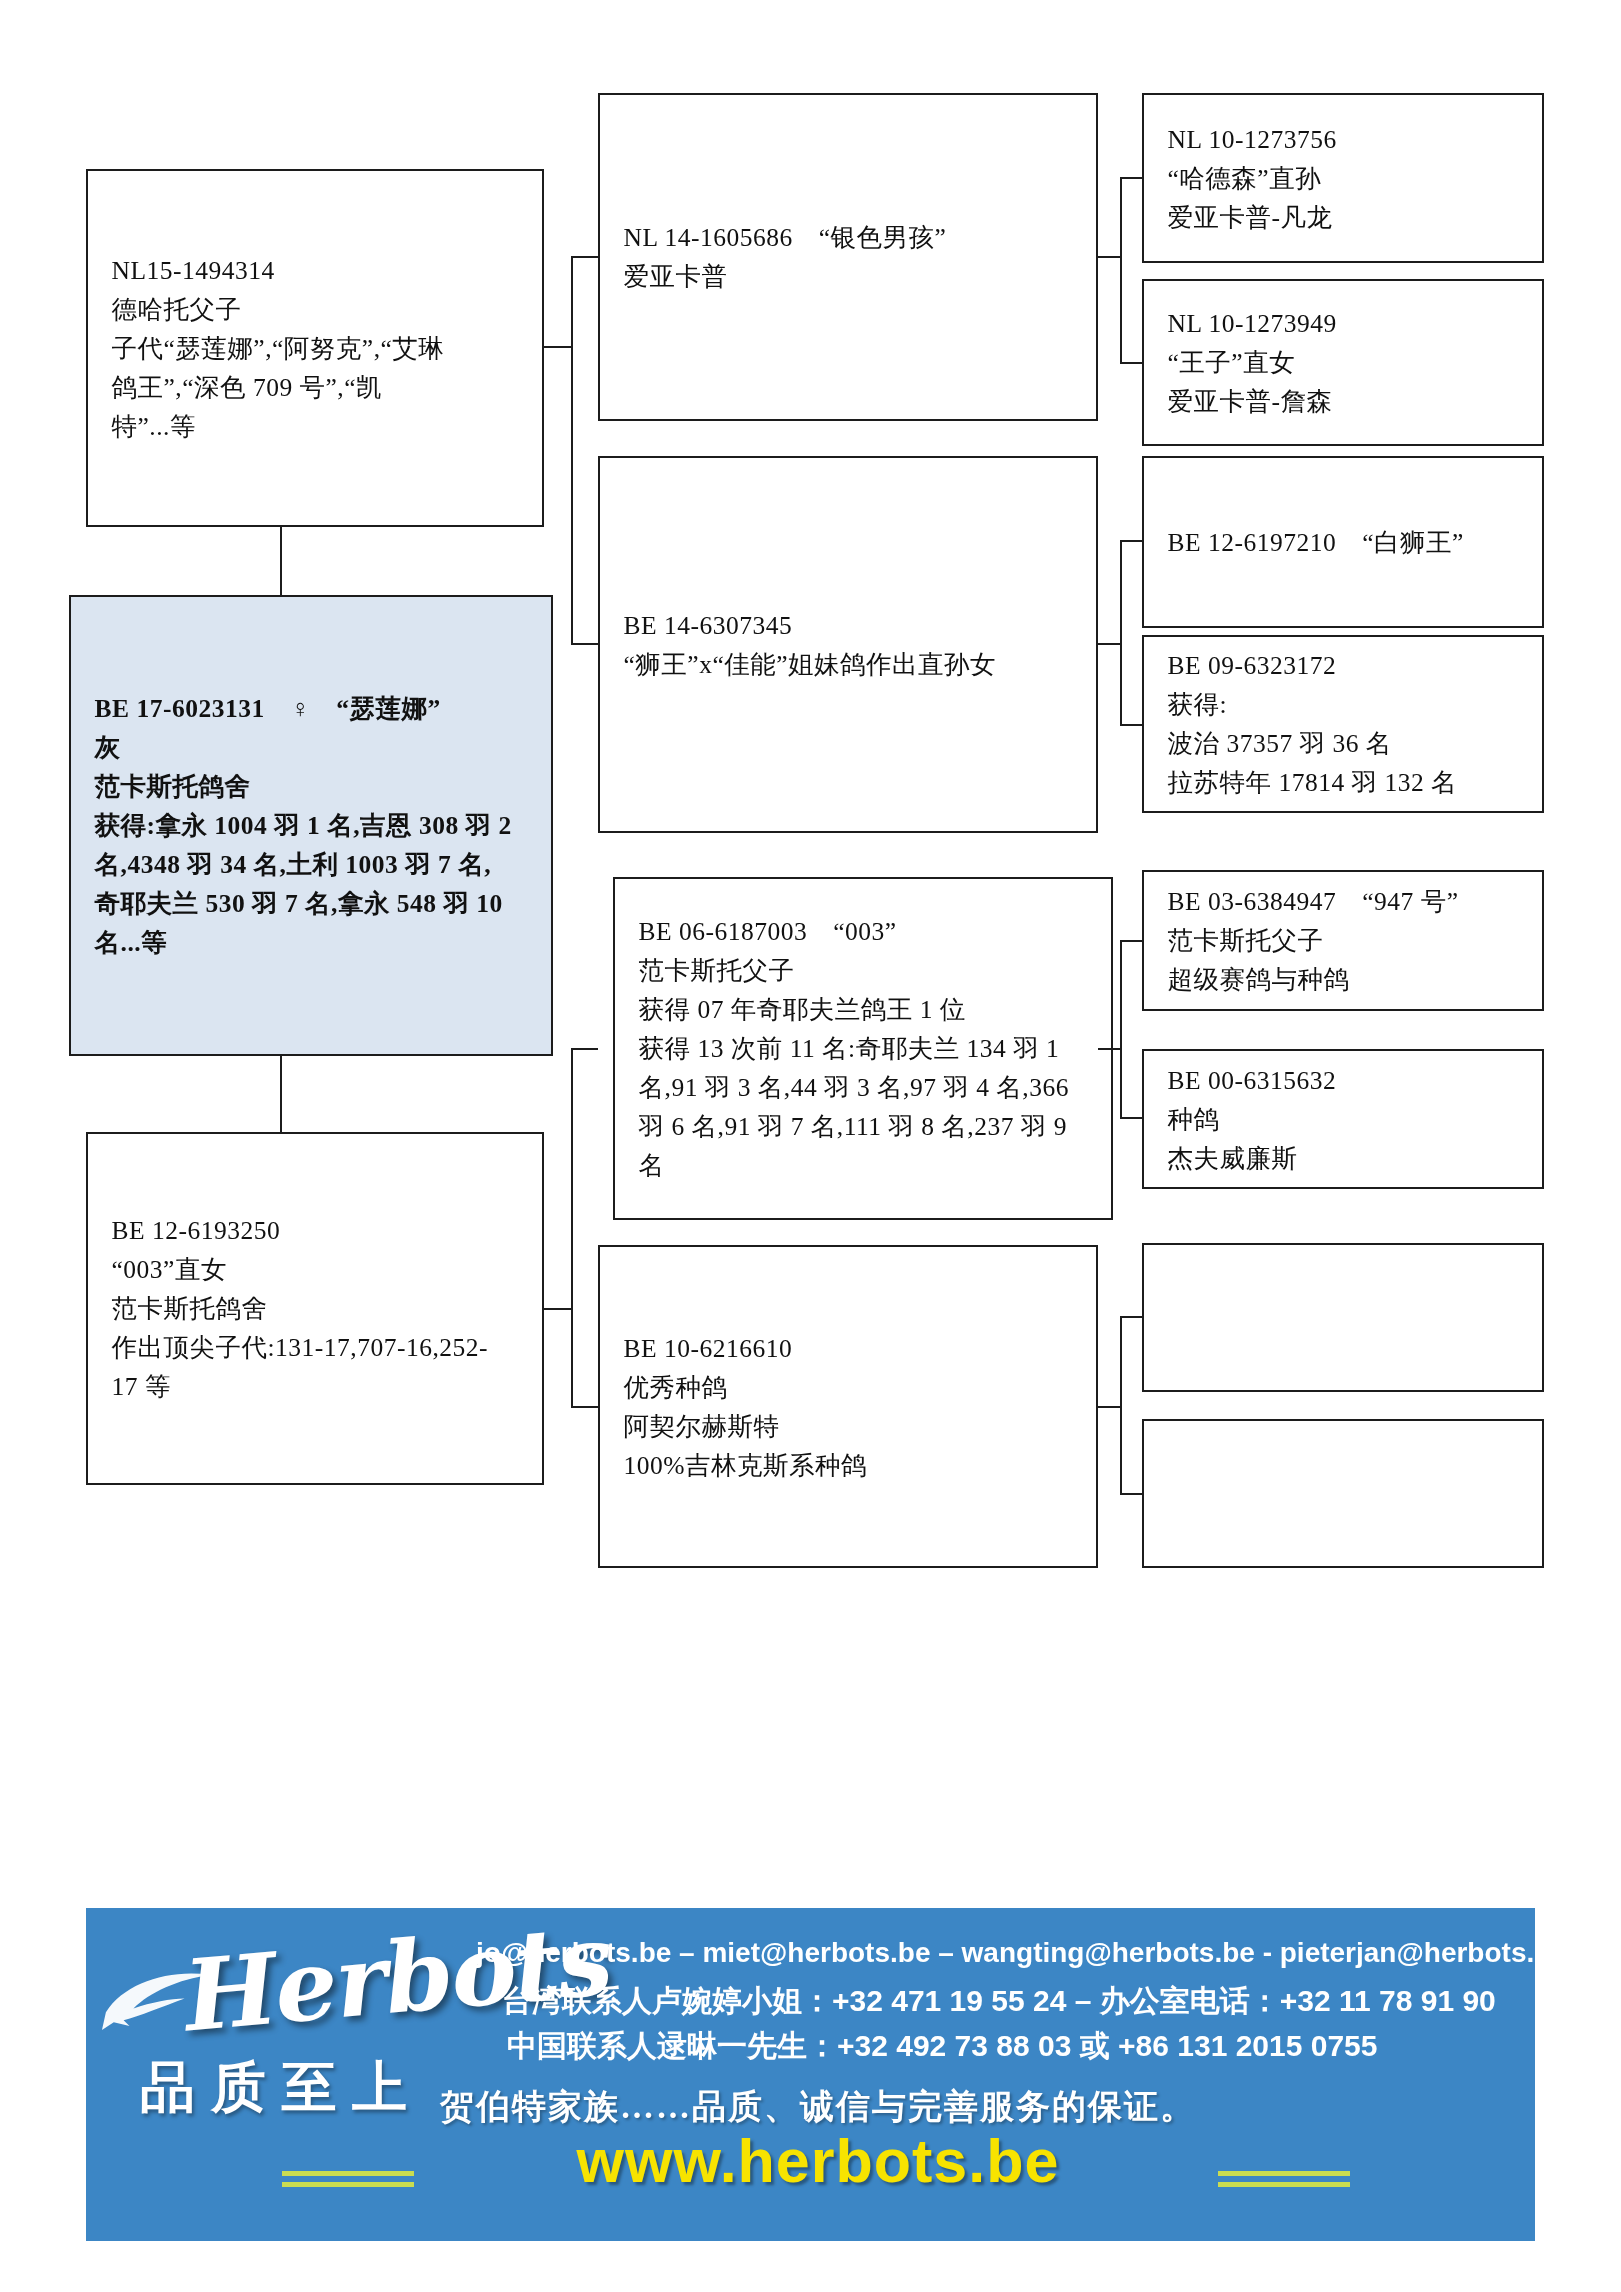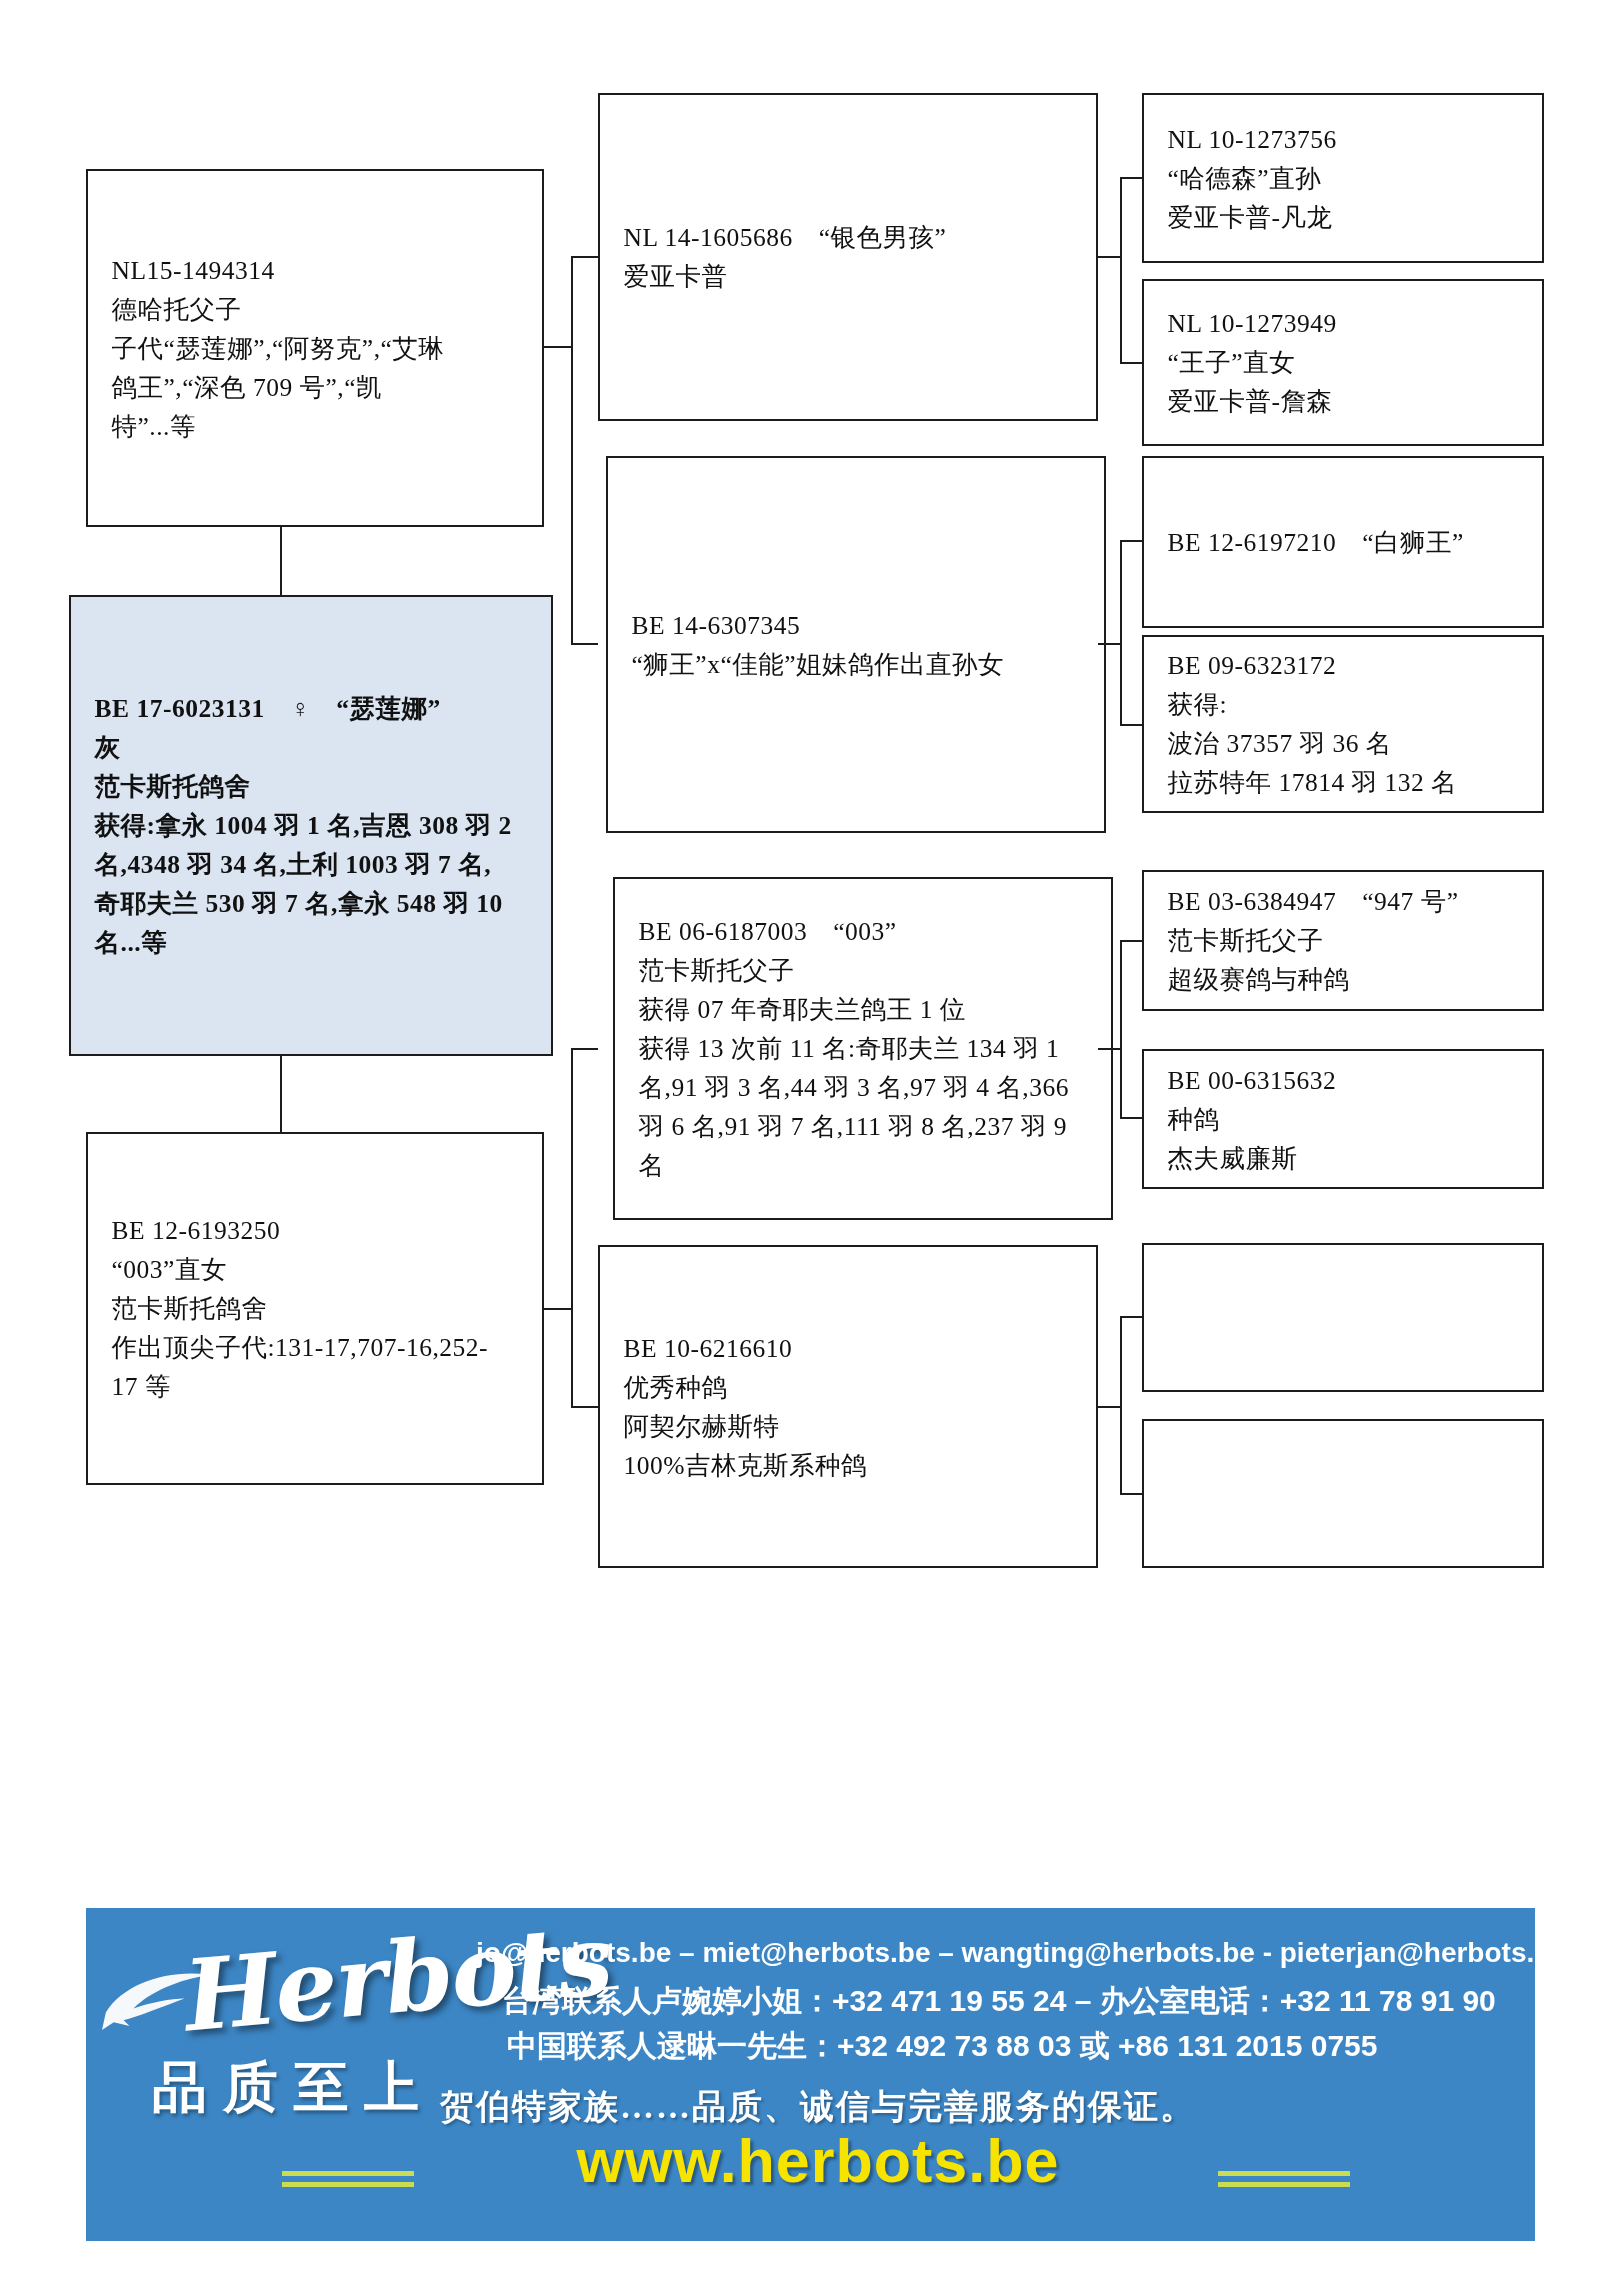--- a/index.html
+++ b/index.html
@@ -65,21 +65,20 @@
   }
   .logo-sub{
     position:absolute;
     left:54px; top:143px;
     font-size:55px;
     font-weight:bold;
     color:#ffffff;
     letter-spacing:15.7px;
     font-family:"Liberation Serif","DejaVu Serif",serif;
     text-shadow:2px 2.9px 3.9px rgba(0,0,0,0.35);
-    margin-left:12px;
   }
   .f-line{
     position:absolute;
     color:#ffffff;
     font-family:"Liberation Sans","DejaVu Sans",sans-serif;
     font-weight:bold;
     white-space:nowrap;
   }
   .f-emails{ left:390px; top:29px;  font-size:28px; }
   .f-tw{     left:416px; top:73px;  font-size:30px; }
@@ -138,21 +137,21 @@
 范卡斯托鸽舍
 作出顶尖子代:131-17,707-16,252-
 17 等</div>
   </div>
 
   <div class="pbox" style="left:598px;top:93px;width:500px;height:328px;">
     <div class="ptext">NL 14-1605686　“银色男孩”
 爱亚卡普</div>
   </div>
 
-  <div class="pbox" style="left:598px;top:456px;width:500px;height:377px;margin-left:8px;">
+  <div class="pbox" style="left:598px;top:456px;width:500px;height:377px;">
     <div class="ptext">BE 14-6307345
 “狮王”x“佳能”姐妹鸽作出直孙女</div>
   </div>
 
   <div class="pbox" style="left:598px;top:877px;width:500px;height:343px;margin-left:15px;">
     <div class="ptext">BE 06-6187003　“003”
 范卡斯托父子
 获得 07 年奇耶夫兰鸽王 1 位
 获得 13 次前 11 名:奇耶夫兰 134 羽 1
 名,91 羽 3 名,44 羽 3 名,97 羽 4 名,366

